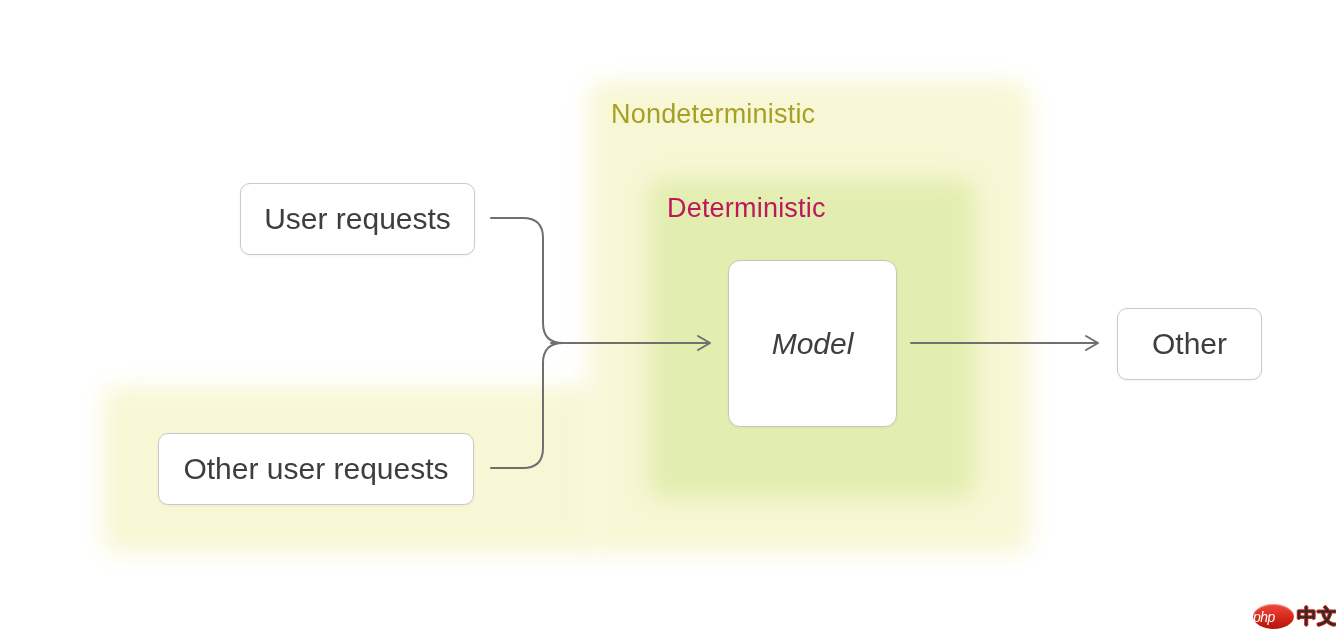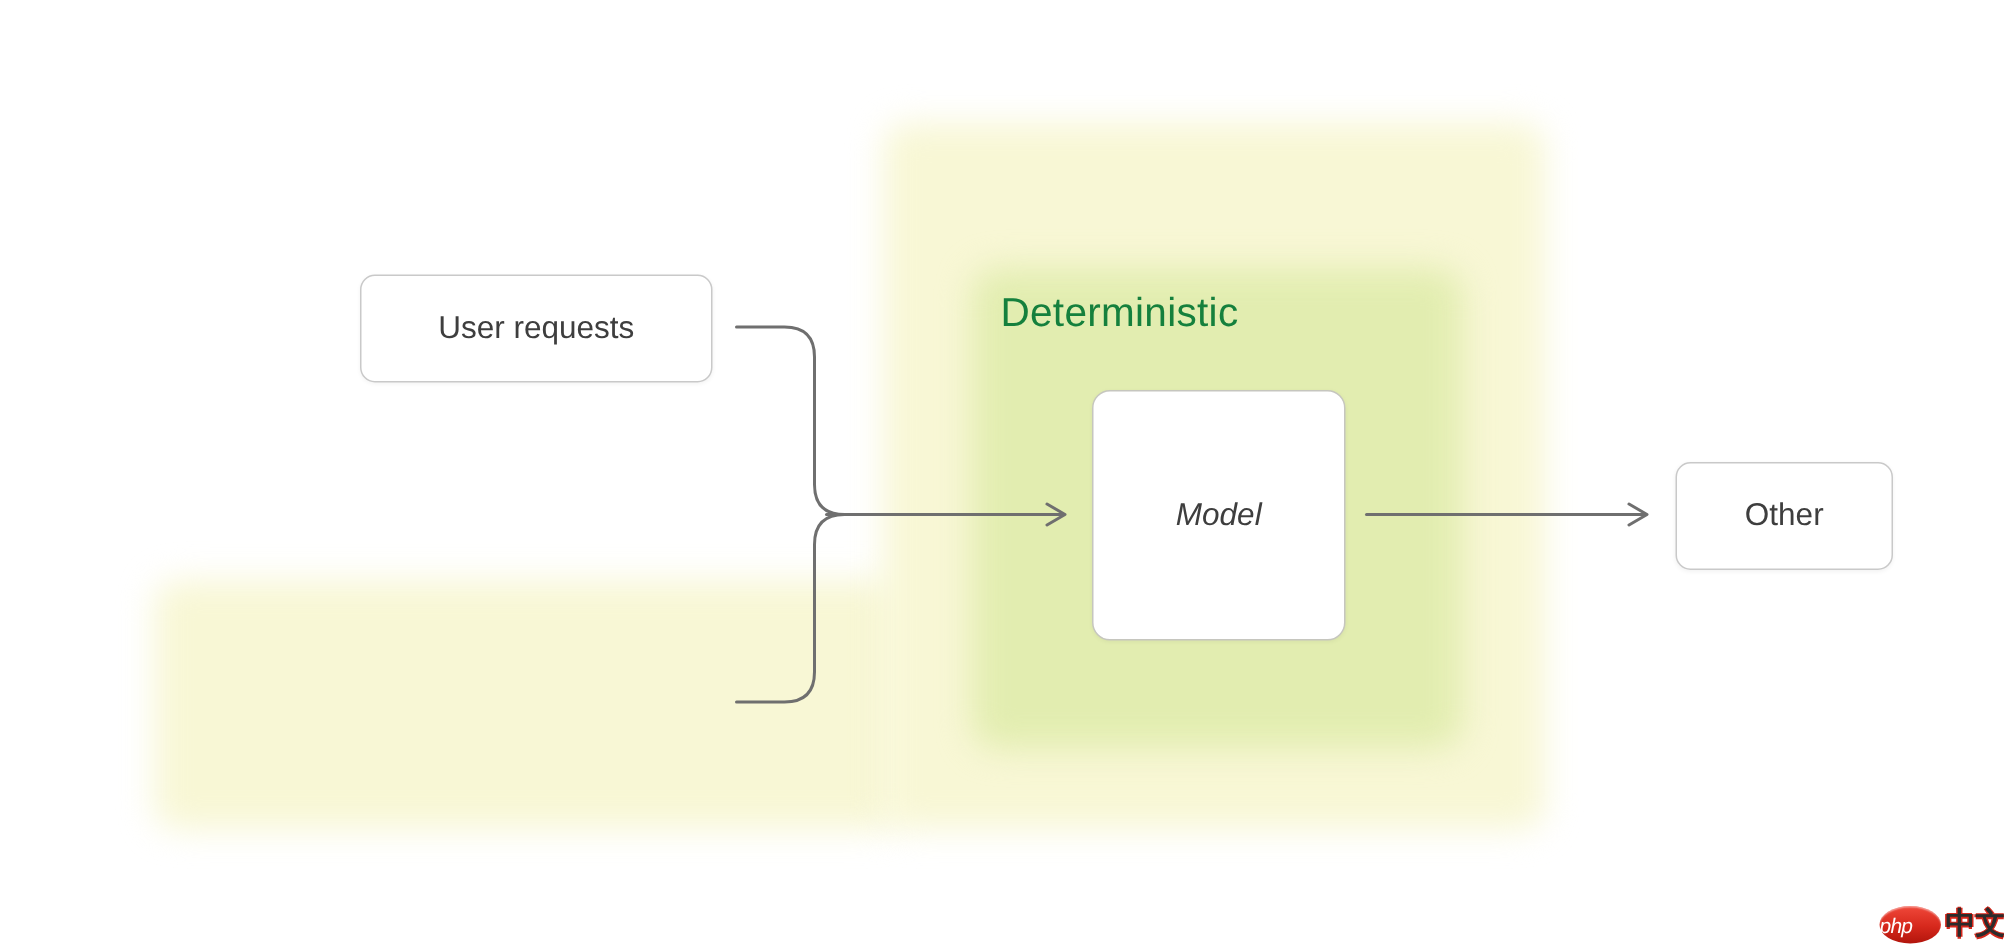--- a/index.html
+++ b/index.html
@@ -34,21 +34,21 @@
   #label-deterministic{left:667px;top:193px;}
   
   #connector-svg{position:absolute;left:0;top:0;z-index:4;}
   
   .node{
     position:absolute;z-index:6;
     background:#ffffff;
     border:1.5px solid #c9c9c9;
     border-radius:10px;
     display:flex;align-items:center;justify-content:center;
-    font-size:21px;color:#3e3e3e;
+    font-size:30px;color:#3e3e3e;
     box-shadow:0 1px 3px rgba(0,0,0,0.05);
     white-space:nowrap;
   }
   #node-user-requests{left:240px;top:183px;width:233px;height:70px;}
   #node-other-user-requests{left:158px;top:433px;width:314px;height:70px;}
   #node-model{left:728px;top:260px;width:167px;height:165px;border-radius:12px;border-color:#c6c6bf;font-style:italic;}
   #node-output{left:1117px;top:308px;width:143px;height:70px;}
   
   #watermark{
     position:absolute;z-index:7;
@@ -72,41 +72,45 @@
 </style>
 </head>
 <body>
 
 <div id="canvas">
 
   <div class="region" id="region-yellow-left" style="background: rgb(248, 247, 213);"></div>
   <div class="region" id="region-yellow-mid" style="background: rgb(248, 247, 213);"></div>
   <div class="region" id="region-green" style="background: rgb(226, 237, 176);"></div>
 
-  <div class="region-label" id="label-deterministic" style="color: #15803d;">Deterministic</div>
+  <div class="region-label" id="label-nondeterministic" style="color: rgb(165, 161, 34);">Nondeterministic</div>
+  <div class="region-label" id="label-deterministic" style="color: #be185d;">Deterministic</div>
 
   <svg id="connector-svg" width="1336" height="632" viewBox="0 0 1336 632">
     <g stroke="#6f6f6f" stroke-width="2" fill="none" stroke-linecap="round" stroke-linejoin="round">
 
       <path d="M491 218 H523 Q543 218 543 238 V323 Q543 343 563 343"></path>
 
       <path d="M491 468 H523 Q543 468 543 448 V363 Q543 343 563 343"></path>
 
       <path d="M551 343 H709"></path>
       <path d="M698 336 L710 343 L698 350"></path>
 
       <path d="M911 343 H1097"></path>
       <path d="M1086 336 L1098 343 L1086 350"></path>
     </g>
   </svg>
 
   <div class="node" id="node-user-requests">
     <span>User requests</span>
   </div>
 
+  <div class="node" id="node-other-user-requests">
+    <span>Other user requests</span>
+  </div>
 
   <div class="node" id="node-model">
     <span>Model</span>
   </div>
 
   <div class="node" id="node-output">
     <span>Other</span>
   </div>
 
   <div id="watermark">

